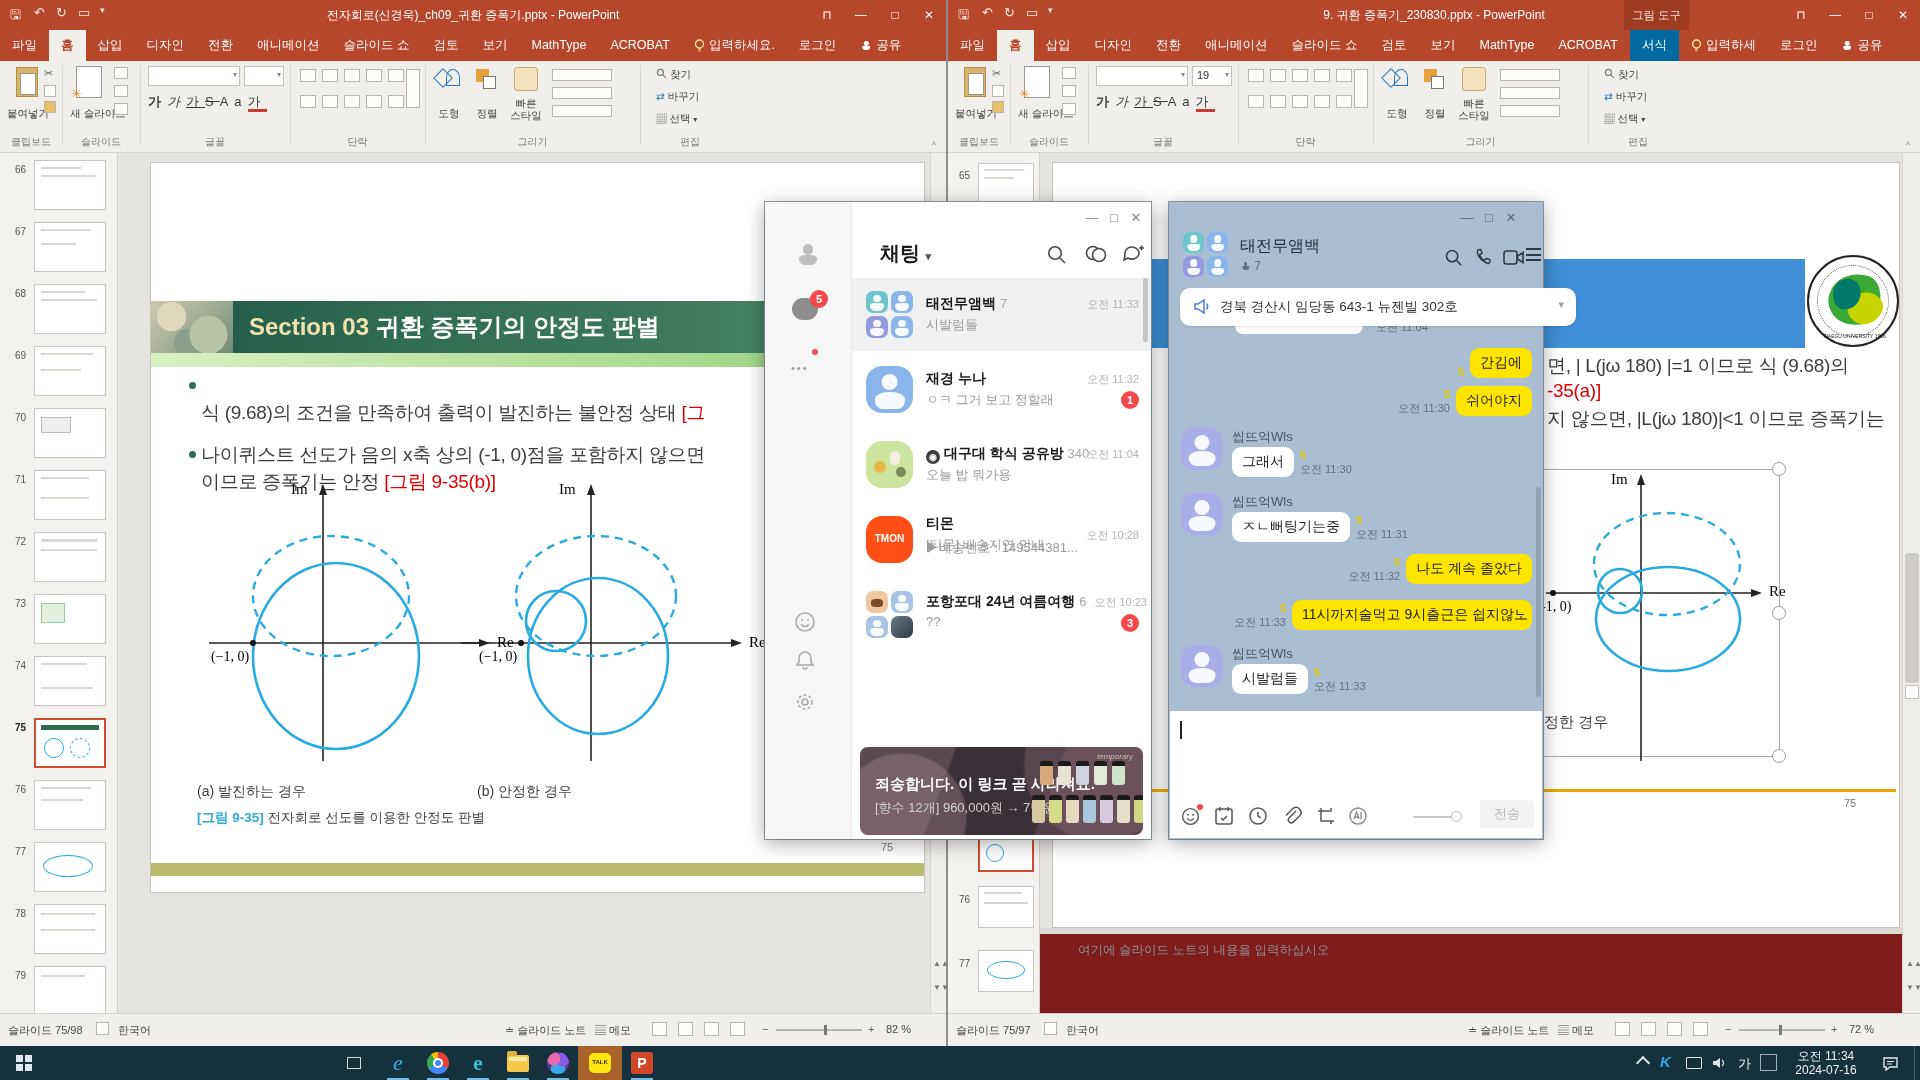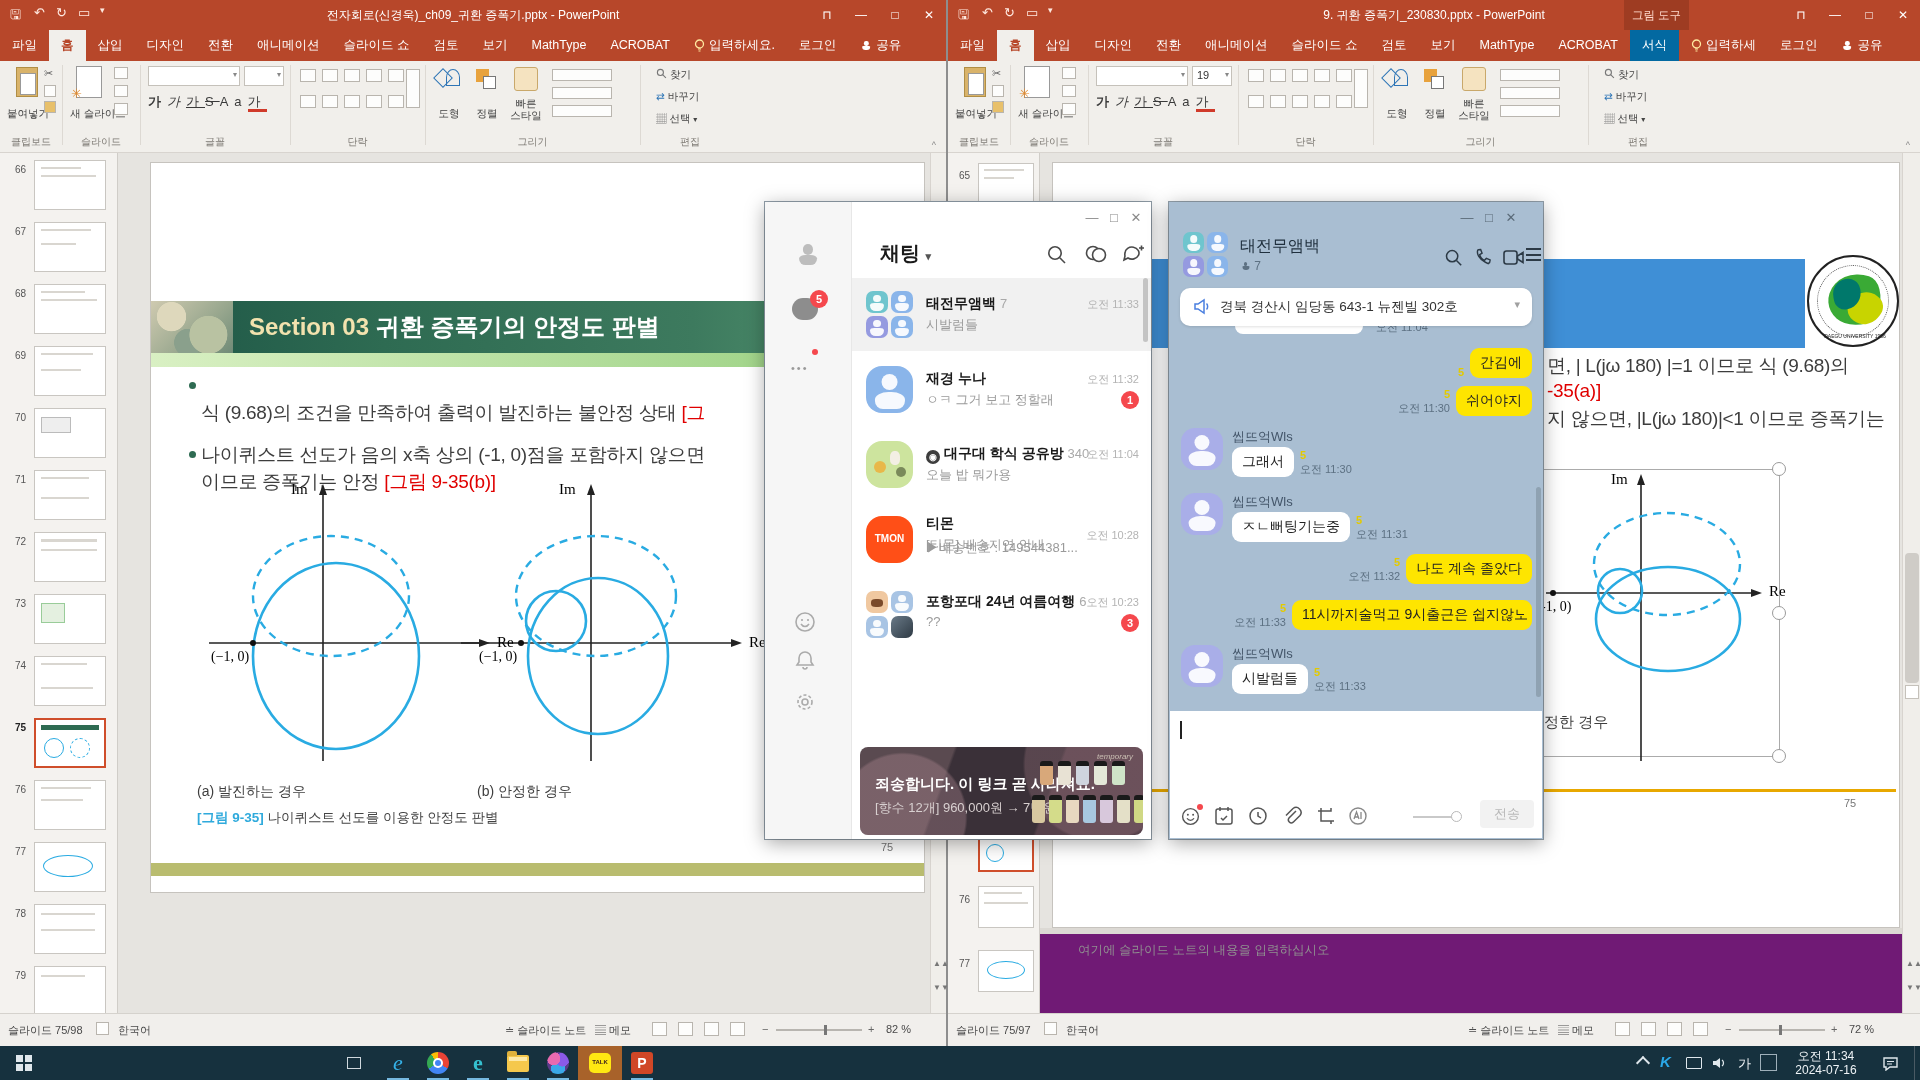--- a/index.html
+++ b/index.html
@@ -296,21 +296,21 @@
         <div class="a serif nw" style="left:120px;top:2px;font-size:15px">Im</div>
         <div class="a serif nw" style="left:326px;top:155px;font-size:15px">Re</div>
         <div class="a serif nw" style="left:40px;top:170px;font-size:14px">(−1, 0)</div>
         <div class="a serif nw" style="left:388px;top:2px;font-size:15px">Im</div>
         <div class="a serif nw" style="left:578px;top:155px;font-size:15px">Re</div>
         <div class="a serif nw" style="left:308px;top:170px;font-size:14px">(−1, 0)</div>
       </div>
       <div class="a nw" style="left:46px;top:620px;font-size:14px;color:#3f3f3f">(a) 발진하는 경우</div>
       <div class="a nw" style="left:326px;top:620px;font-size:14px;color:#3f3f3f">(b) 안정한 경우</div>
       <div class="a nw" style="left:46px;top:646px;font-size:13.5px">
-        <span style="color:#2faadc;font-weight:bold">[그림 9-35]</span><span style="color:#444"> 나이퀴스트 선도를 이용한 안정도 판별</span>
+        <span style="color:#2faadc;font-weight:bold">[그림 9-35]</span><span style="color:#444"> 전자회로 선도를 이용한 안정도 판별</span>
       </div>
       <div class="a" style="left:0;top:700px;width:775px;height:13px;background:#b9bc6f"></div>
       <div class="a" style="left:730px;top:678px;font-size:11px;color:#777">75</div>
     </div>
 
     <div class="a" style="left:930px;top:0;width:16px;height:860px;background:#f0eeea;border-left:1px solid #d8d4cf">
       <div class="a" style="left:2px;top:560px;width:12px;height:120px;background:#cfccc7;border-radius:4px"></div>
       <div class="a" style="left:2px;top:806px;font-size:8px;color:#777">▲▲</div>
       <div class="a" style="left:2px;top:830px;font-size:8px;color:#777">▼▼</div>
     </div>
@@ -499,21 +499,21 @@
         </svg>
         <div class="a serif nw" style="left:70px;top:0;font-size:15px">Im</div>
         <div class="a serif nw" style="left:228px;top:112px;font-size:15px">Re</div>
         <div class="a serif nw" style="left:0;top:128px;font-size:14px">-1, 0)</div>
       </div>
       <div class="a nw" style="left:491px;top:550px;font-size:15px;color:#3f3f3f">정한 경우</div>
       <div class="a" style="left:98px;top:626px;width:745px;height:3px;background:#e8a800"></div>
       <div class="a" style="left:791px;top:634px;font-size:11px;color:#777">75</div>
     </div>
     <div class="a" style="left:92px;top:775px;width:866px;height:6px;background:#dcd9d4"></div>
-    <div class="a" style="left:92px;top:781px;width:866px;height:80px;background:#701a75">
+    <div class="a" style="left:92px;top:781px;width:866px;height:80px;background:#7f1d1d">
       <div class="a nw" style="left:38px;top:8px;font-size:12.5px;color:#909090">여기에 슬라이드 노트의 내용을 입력하십시오</div>
     </div>
     <div class="a" style="left:954px;top:0;width:18px;height:860px;background:#f0eeea;border-left:1px solid #d8d4cf">
       <div class="a" style="left:2px;top:400px;width:14px;height:130px;background:#cfccc7;border-radius:4px"></div>
       <div class="a" style="left:2px;top:532px;width:14px;height:14px;background:#fff;border:1px solid #c5c1ba"></div>
       <div class="a" style="left:3px;top:806px;font-size:8px;color:#777">▲▲</div>
       <div class="a" style="left:3px;top:830px;font-size:8px;color:#777">▼▼</div>
     </div>
   </div>
   <div class="sbar a" style="left:0;top:1013px;width:972px;height:33px">
@@ -621,21 +621,21 @@
       <div class="gavatar" style="left:14px;top:8px">
         <div class="gt" style="left:0;top:0;background:#f0c8a0">
             <div class="a" style="left:5px;top:8px;width:12px;height:8px;background:#7a4a2a;border-radius:40%"></div>
           </div>
         <div class="gt pp" style="left:25px;top:0;background:#a8c4e4"></div>
         <div class="gt pp" style="left:0;top:25px;background:#a8c4e4"></div>
         <div class="gt" style="left:25px;top:25px;background:linear-gradient(135deg,#6a7a88,#2e3a44)"></div>
       </div>
       <div class="kname" style="left:74px;top:10px"><span>포항포대 24년 여름여행</span> <span class="kmeta">6</span></div>
       <div class="kmsg" style="left:74px;top:31px">??</div>
-      <div class="ktime" style="right:12px;top:12px">오전 10:23</div>
+      <div class="ktime" style="right:4px;top:12px">오전 10:23</div>
       <div class="kbadge" style="right:12px;top:31px">3</div>
     </div>
 
 
     <div class="a" style="left:291px;top:76px;width:5px;height:64px;background:#c4c4c4;border-radius:3px"></div>
   </div>
 
   <div class="a" style="left:95px;top:545px;width:283px;height:88px;border-radius:8px;overflow:hidden;background:linear-gradient(110deg,#5a4a50 0 30%,#3a3038 31% 65%,#55404a 66%)">
     <div class="a" style="left:0;top:0;width:283px;height:88px;background:radial-gradient(circle at 15% 80%,rgba(180,140,150,.35) 0 25%,transparent 26%),radial-gradient(circle at 85% 20%,rgba(160,120,130,.3) 0 30%,transparent 31%)"></div>
     <div class="a nw" style="right:10px;top:5px;font-size:8px;color:#cabfb3;font-style:italic">temporary</div>
@@ -681,21 +681,21 @@
       <rect x="1" y="1" width="13" height="13" rx="2.5" fill="none" stroke="#2c3a46" stroke-width="1.6"></rect>
       <path d="M14.5 6 20 2.5v10L14.5 9z" fill="none" stroke="#2c3a46" stroke-width="1.6"></path>
     </svg>
   <div class="a" style="left:357px;top:46px;width:15px;height:13px;border-top:2px solid #2c3a46;border-bottom:2px solid #2c3a46">
       <div style="margin-top:4px;height:2px;background:#2c3a46"></div>
     </div>
 
   <div class="a" style="left:66px;top:114px;width:128px;height:18px;background:#fff;border-radius:8px"></div>
   <div class="a nw" style="left:207px;top:118px;font-size:11px;color:#5d7183">오전 11:04</div>
 
-  <div class="a" style="left:11px;top:86px;width:352px;height:38px;background:#fff;border-radius:10px;box-shadow:0 1px 3px rgba(0,0,0,.12)">
+  <div class="a" style="left:11px;top:86px;width:396px;height:38px;background:#fff;border-radius:10px;box-shadow:0 1px 3px rgba(0,0,0,.12)">
     <svg class="a ic" style="left:13px;top:10px" width="18" height="17" viewBox="0 0 18 17">
         <path d="M2 6v5h3l6 4V2L5 6H2z" fill="none" stroke="#4a7fe0" stroke-width="1.5"></path>
         <path d="M13.5 5.5c1.5 1.5 1.5 4.5 0 6" fill="none" stroke="#4a7fe0" stroke-width="1.5"></path>
       </svg>
     <div class="a nw" style="left:40px;top:10px;font-size:13.5px;color:#333">경북 경산시 임당동  643-1 뉴젠빌 302호</div>
     <div class="a" style="right:12px;top:10px;color:#a0a0a0;font-size:11px">▾</div>
   </div>
 
   <div class="mrow" style="right:11px;top:146px">
     <div class="meta2">

